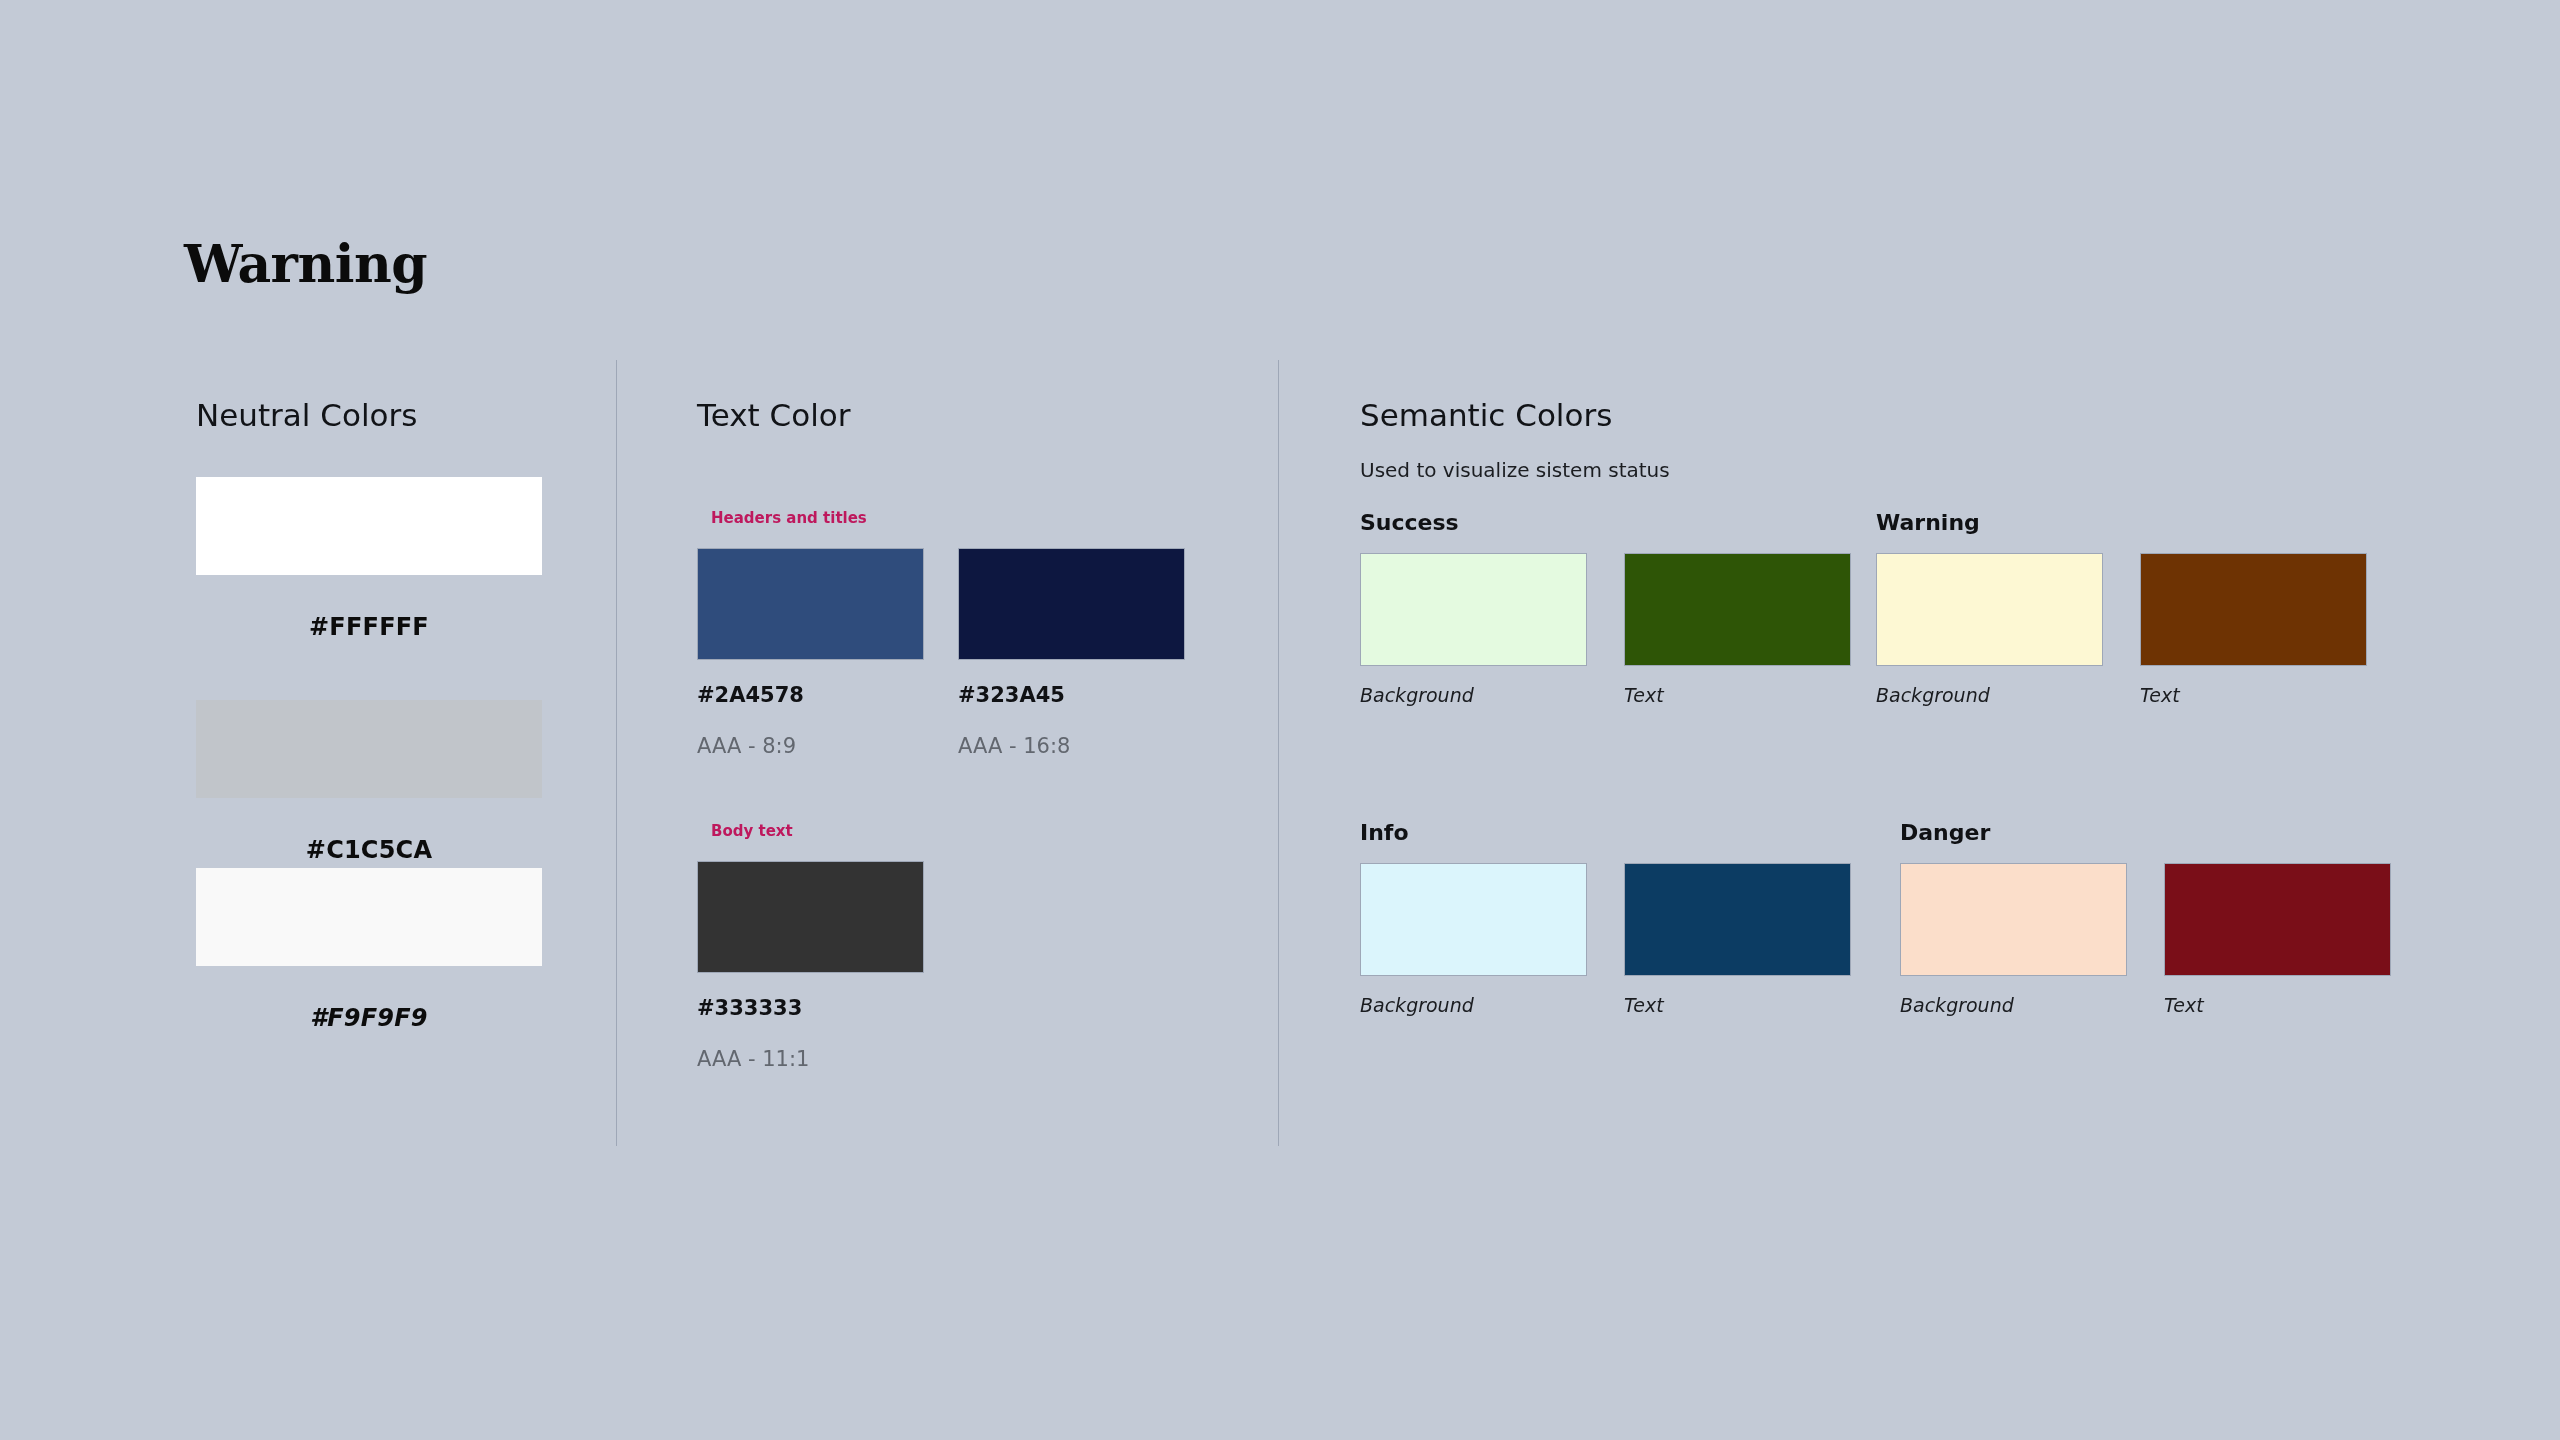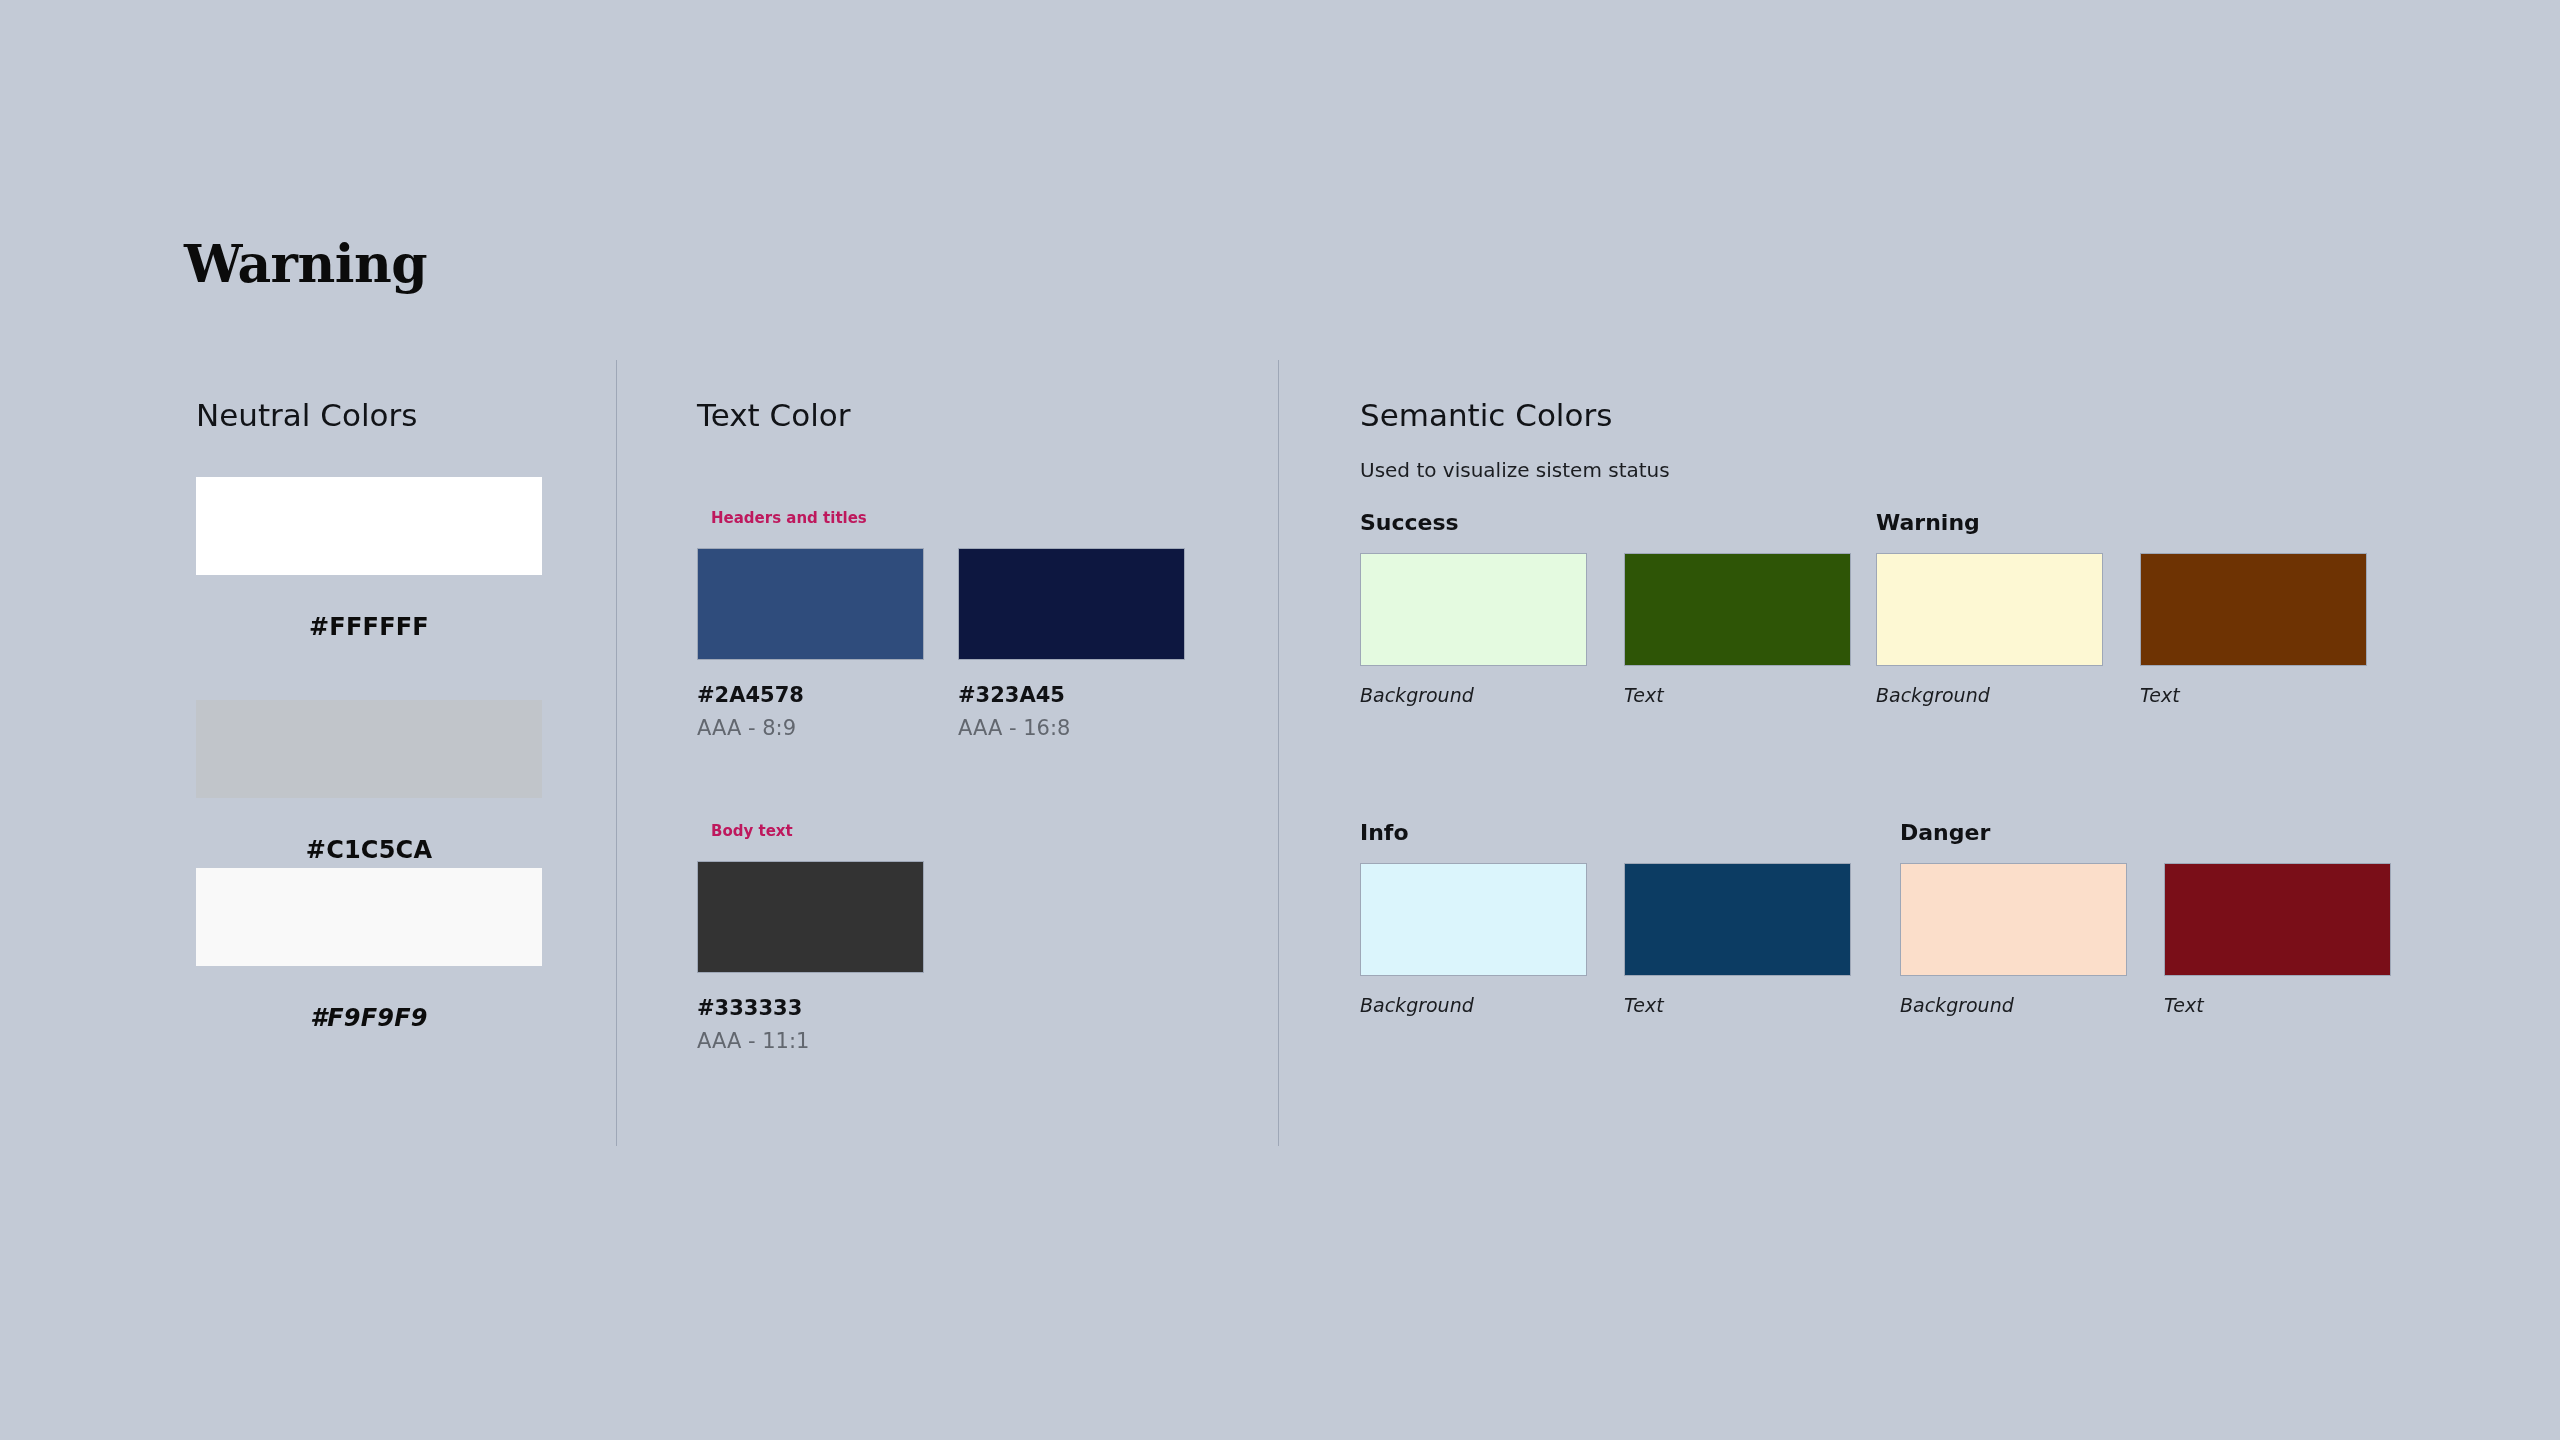--- a/index.html
+++ b/index.html
@@ -114,21 +114,21 @@
   }
   .text-hex {
     margin-top: 23px;
     font-size: 21px;
     line-height: 25px;
     font-weight: 700;
     color: #101114;
     white-space: nowrap;
   }
   .text-ratio {
-    margin-top: 8px;
+    margin-top: 26px;
     font-size: 21px;
     line-height: 25px;
     font-weight: 400;
     color: #62676f;
     white-space: nowrap;
   }
 
   
   .semantic-group { position: absolute; }
   #semantic-group-0 { left: 0;   top: 510px; }

